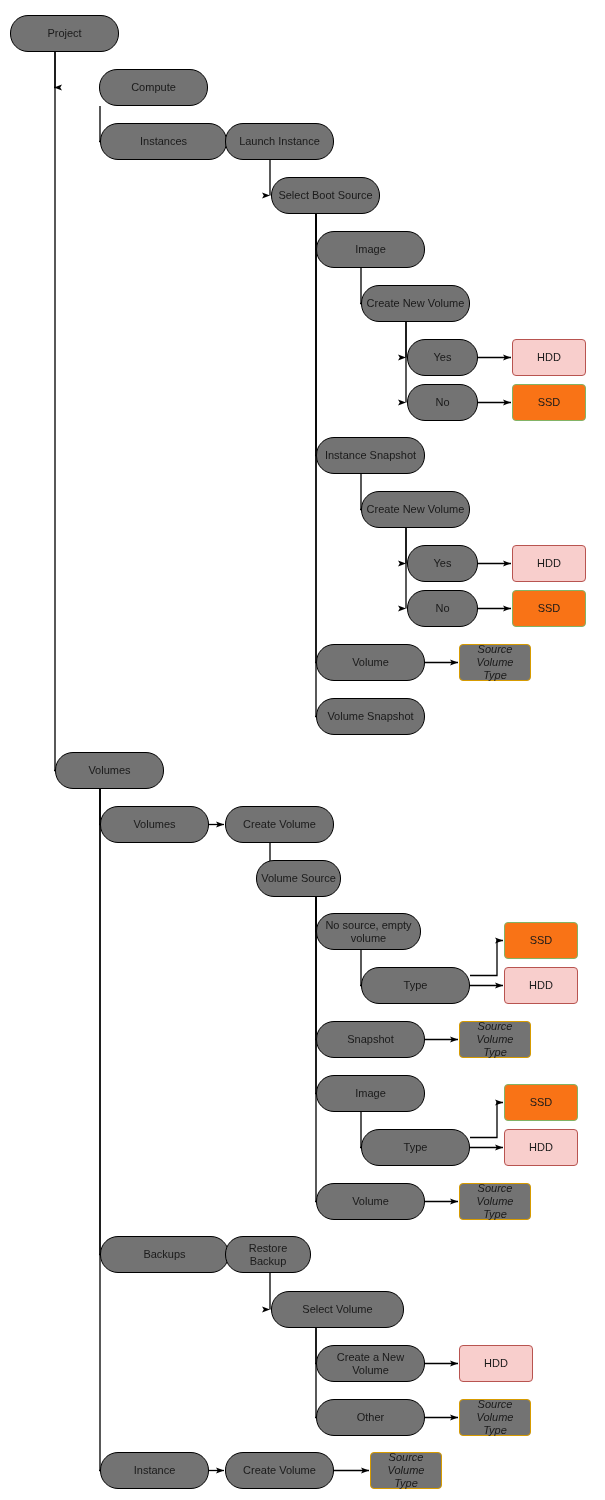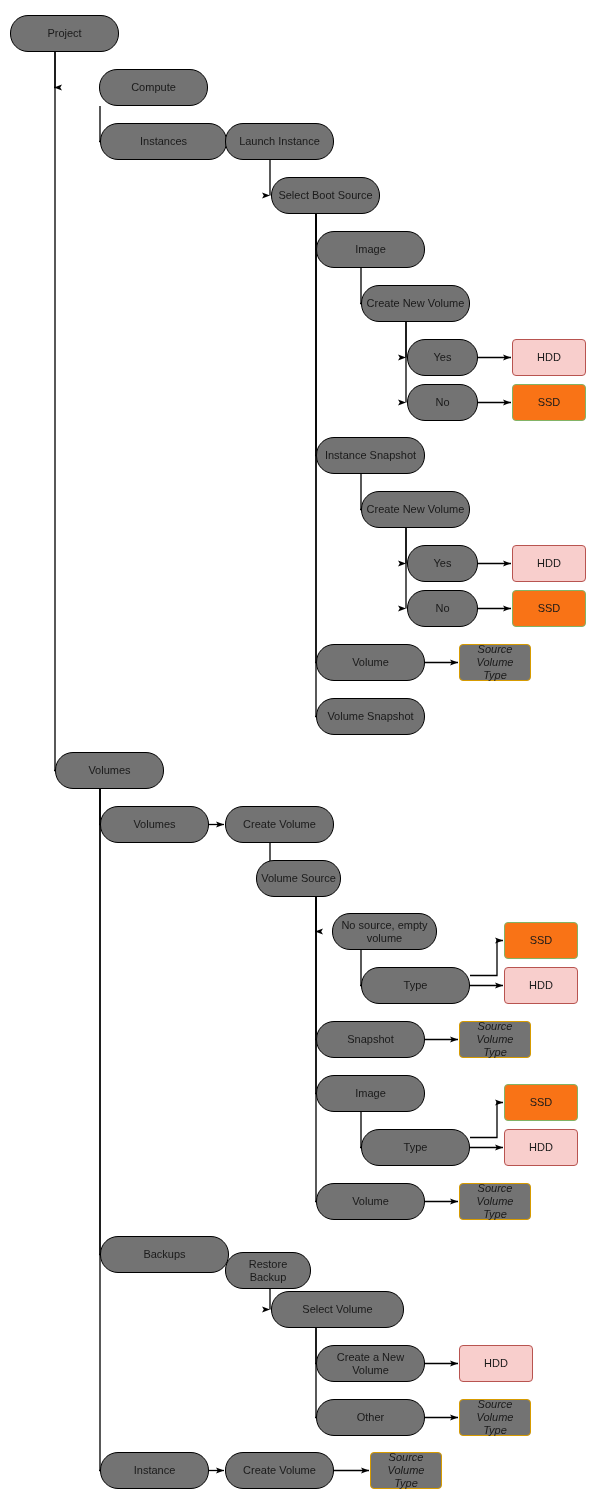--- a/index.html
+++ b/index.html
@@ -110,37 +110,37 @@
       <div class="node" style="left: 407px; top: 590px; width: 71px; height: 37px;">No</div>
       <div class="node term ssd" style="left: 512px; top: 590px; width: 74px; height: 37px;">SSD</div>
       <div class="node" style="left: 316px; top: 644px; width: 109px; height: 37px;">Volume</div>
       <div class="node term svt" style="left: 459px; top: 644px; width: 72px; height: 37px;">Source
 Volume Type</div>
       <div class="node" style="left: 316px; top: 698px; width: 109px; height: 37px;">Volume Snapshot</div>
       <div class="node" style="left: 55px; top: 752px; width: 109px; height: 37px;">Volumes</div>
       <div class="node" style="left: 100px; top: 806px; width: 109px; height: 37px;">Volumes</div>
       <div class="node" style="left: 225px; top: 806px; width: 109px; height: 37px;">Create Volume</div>
       <div class="node" style="left: 256px; top: 860px; width: 85px; height: 37px;">Volume Source</div>
-      <div class="node" style="left: 332px; top: 913px; width: 105px; height: 37px;">No source, empty
+      <div class="node" style="left: 316px; top: 913px; width: 105px; height: 37px;">No source, empty
 volume</div>
       <div class="node" style="left: 361px; top: 967px; width: 109px; height: 37px;">Type</div>
       <div class="node term ssd" style="left: 504px; top: 922px; width: 74px; height: 37px;">SSD</div>
       <div class="node term hdd" style="left: 504px; top: 967px; width: 74px; height: 37px;">HDD</div>
       <div class="node" style="left: 316px; top: 1021px; width: 109px; height: 37px;">Snapshot</div>
       <div class="node term svt" style="left: 459px; top: 1021px; width: 72px; height: 37px;">Source
 Volume Type</div>
       <div class="node" style="left: 316px; top: 1075px; width: 109px; height: 37px;">Image</div>
       <div class="node" style="left: 361px; top: 1129px; width: 109px; height: 37px;">Type</div>
       <div class="node term ssd" style="left: 504px; top: 1084px; width: 74px; height: 37px;">SSD</div>
       <div class="node term hdd" style="left: 504px; top: 1129px; width: 74px; height: 37px;">HDD</div>
       <div class="node" style="left: 316px; top: 1183px; width: 109px; height: 37px;">Volume</div>
       <div class="node term svt" style="left: 459px; top: 1183px; width: 72px; height: 37px;">Source
 Volume Type</div>
       <div class="node" style="left: 100px; top: 1236px; width: 129px; height: 37px;">Backups</div>
-      <div class="node" style="left: 225px; top: 1236px; width: 86px; height: 37px; margin-top: 16px;">Restore Backup</div>
+      <div class="node" style="left: 225px; top: 1236px; width: 86px; height: 37px;">Restore Backup</div>
       <div class="node" style="left: 271px; top: 1291px; width: 133px; height: 37px;">Select Volume</div>
       <div class="node" style="left: 316px; top: 1345px; width: 109px; height: 37px;">Create a New Volume</div>
       <div class="node term hdd" style="left: 459px; top: 1345px; width: 74px; height: 37px;">HDD</div>
       <div class="node" style="left: 316px; top: 1399px; width: 109px; height: 37px;">Other</div>
       <div class="node term svt" style="left: 459px; top: 1399px; width: 72px; height: 37px;">Source
 Volume Type</div>
       <div class="node" style="left: 100px; top: 1452px; width: 109px; height: 37px;">Instance</div>
       <div class="node" style="left: 225px; top: 1452px; width: 109px; height: 37px;">Create Volume</div>
       <div class="node term svt" style="left: 370px; top: 1452px; width: 72px; height: 37px;">Source
 Volume Type</div>

